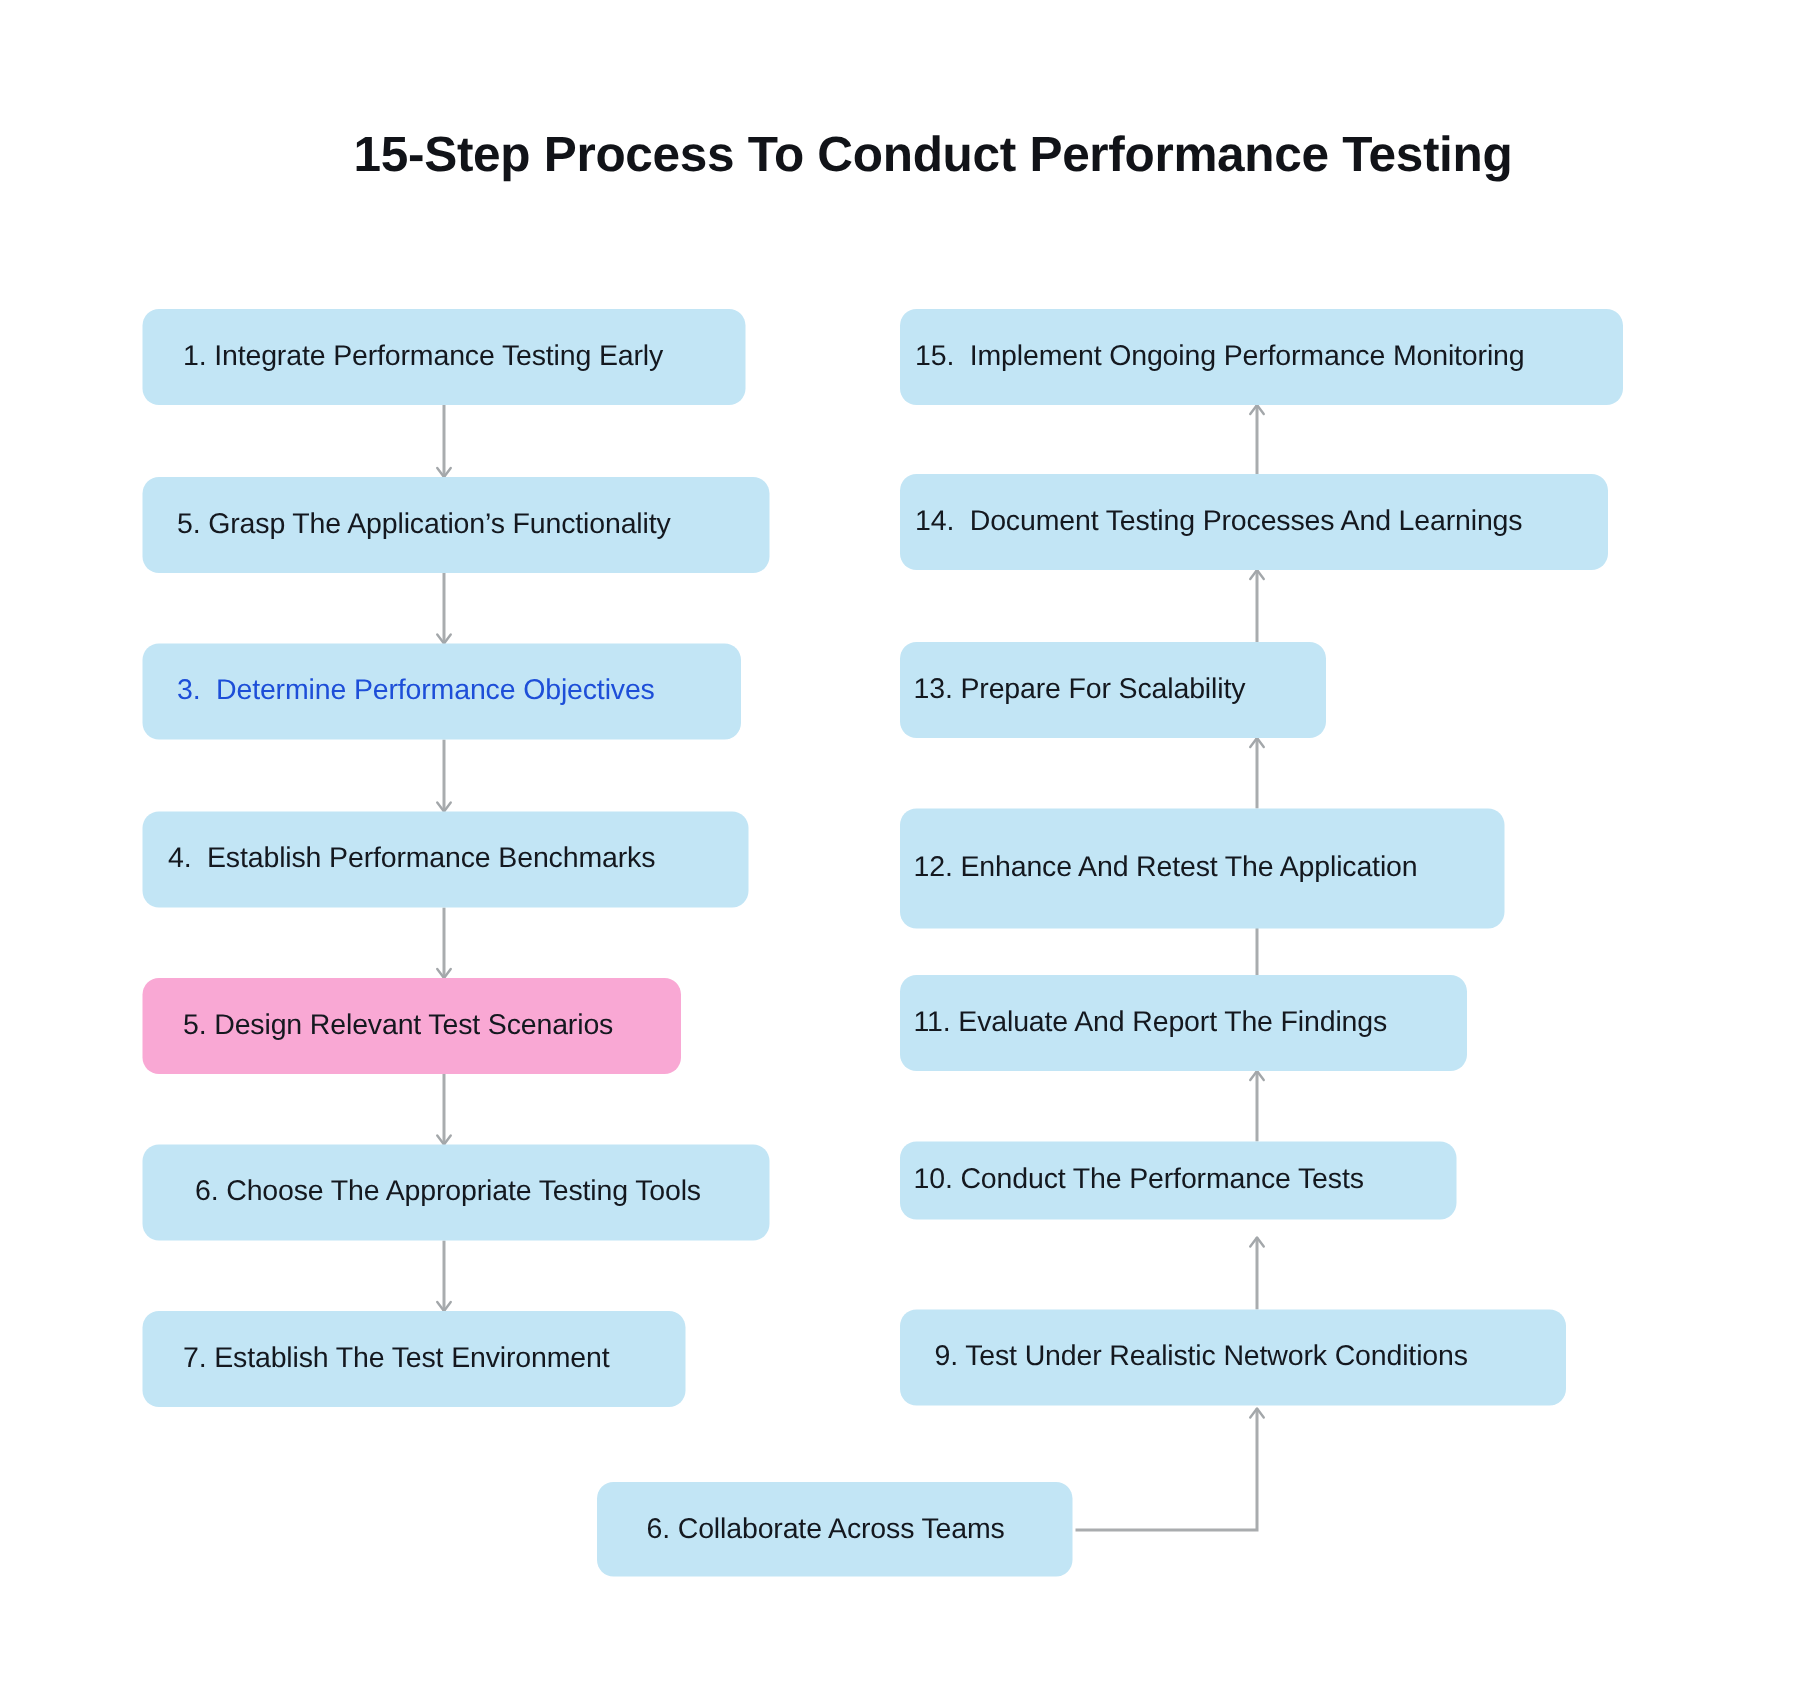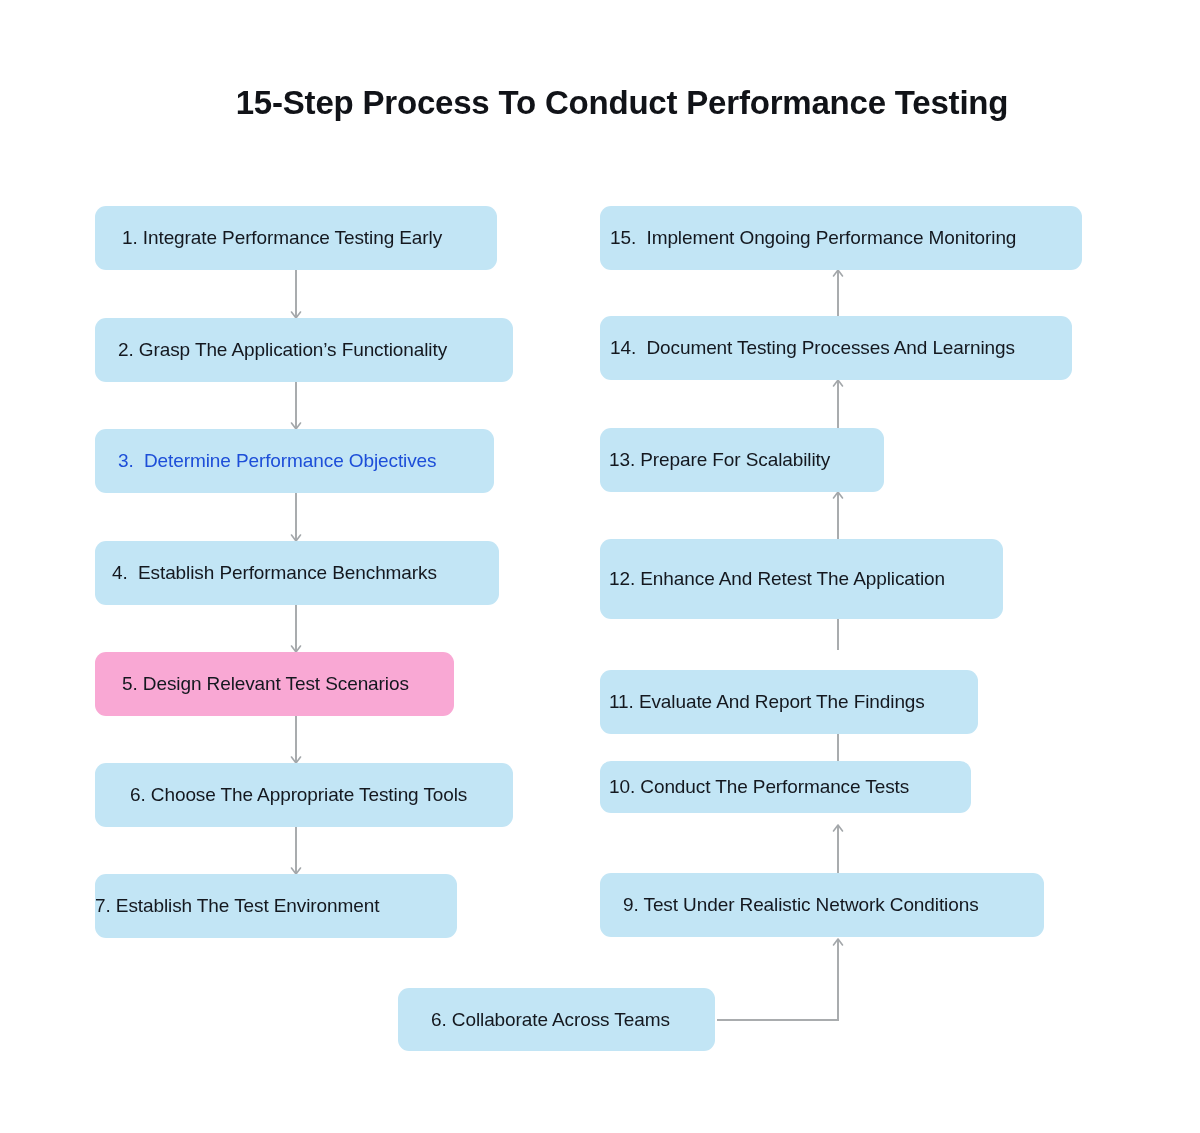--- a/index.html
+++ b/index.html
@@ -106,29 +106,29 @@
       <path d="M838,539 L838,492" class="wire" stroke="#a9acae"></path>
       <path d="M833.5,498 L838,492 L842.5,498" class="head" stroke="#a9acae"></path>
       <path d="M838,428 L838,380" class="wire" stroke="#a9acae"></path>
       <path d="M833.5,386 L838,380 L842.5,386" class="head" stroke="#a9acae"></path>
       <path d="M838,316 L838,270" class="wire" stroke="#a9acae"></path>
       <path d="M833.5,276 L838,270 L842.5,276" class="head" stroke="#a9acae"></path>
     </svg>
 
   <div id="nodes">
       <div class="node" style="left: 95px; top: 206px; width: 402px; height: 64px; padding-left: 27px; background: rgb(194, 229, 245); color: rgb(20, 24, 31);"><span class="label">1. Integrate Performance Testing Early</span></div>
-      <div class="node" style="left: 95px; top: 318px; width: 418px; height: 64px; padding-left: 23px; background: rgb(194, 229, 245); color: rgb(20, 24, 31);"><span class="label">2. Grasp The Application’s Functionality</span></div>
+      <div class="node" style="left: 95px; top: 318px; width: 418px; height: 64px; padding-left: 23px; background: rgb(194, 229, 245); color: rgb(20, 24, 31);"><span class="label">5. Grasp The Application’s Functionality</span></div>
       <div class="node" style="left: 95px; top: 429px; width: 399px; height: 64px; padding-left: 23px; background: rgb(194, 229, 245); color: #1d4ed8;"><span class="label">3.  Determine Performance Objectives</span></div>
       <div class="node" style="left: 95px; top: 541px; width: 404px; height: 64px; padding-left: 17px; background: rgb(194, 229, 245); color: rgb(20, 24, 31);"><span class="label">4.  Establish Performance Benchmarks</span></div>
       <div class="node" style="left: 95px; top: 652px; width: 359px; height: 64px; padding-left: 27px; background: #f9a8d4; color: rgb(20, 24, 31);"><span class="label">5. Design Relevant Test Scenarios</span></div>
       <div class="node" style="left: 95px; top: 763px; width: 418px; height: 64px; padding-left: 35px; background: rgb(194, 229, 245); color: rgb(20, 24, 31);"><span class="label">6. Choose The Appropriate Testing Tools</span></div>
-      <div class="node" style="left: 95px; top: 874px; width: 362px; height: 64px; background: rgb(194, 229, 245); color: rgb(20, 24, 31);"><span class="label">7. Establish The Test Environment</span></div>
+      <div class="node" style="left: 95px; top: 874px; width: 362px; height: 64px; padding-left: 27px; background: rgb(194, 229, 245); color: rgb(20, 24, 31);"><span class="label">7. Establish The Test Environment</span></div>
       <div class="node" style="left: 398px; top: 988px; width: 317px; height: 63px; padding-left: 33px; background: rgb(194, 229, 245); color: rgb(20, 24, 31);"><span class="label">6. Collaborate Across Teams</span></div>
       <div class="node" style="left: 600px; top: 206px; width: 482px; height: 64px; padding-left: 10px; background: rgb(194, 229, 245); color: rgb(20, 24, 31);"><span class="label">15.  Implement Ongoing Performance Monitoring</span></div>
       <div class="node" style="left: 600px; top: 316px; width: 472px; height: 64px; padding-left: 10px; background: rgb(194, 229, 245); color: rgb(20, 24, 31);"><span class="label">14.  Document Testing Processes And Learnings</span></div>
       <div class="node" style="left: 600px; top: 428px; width: 284px; height: 64px; padding-left: 9px; background: rgb(194, 229, 245); color: rgb(20, 24, 31);"><span class="label">13. Prepare For Scalability</span></div>
       <div class="node" style="left: 600px; top: 539px; width: 403px; height: 80px; padding-left: 9px; background: rgb(194, 229, 245); color: rgb(20, 24, 31);"><span class="label">12. Enhance And Retest The Application</span></div>
-      <div class="node" style="left: 600px; top: 650px; width: 378px; height: 64px; padding-left: 9px; background: rgb(194, 229, 245); color: rgb(20, 24, 31); margin-top: 20px;"><span class="label">11. Evaluate And Report The Findings</span></div>
+      <div class="node" style="left: 600px; top: 650px; width: 378px; height: 64px; padding-left: 9px; background: rgb(194, 229, 245); color: rgb(20, 24, 31);"><span class="label">11. Evaluate And Report The Findings</span></div>
       <div class="node" style="left: 600px; top: 761px; width: 371px; height: 52px; padding-left: 9px; background: rgb(194, 229, 245); color: rgb(20, 24, 31);"><span class="label">10. Conduct The Performance Tests</span></div>
       <div class="node" style="left: 600px; top: 873px; width: 444px; height: 64px; padding-left: 23px; background: rgb(194, 229, 245); color: rgb(20, 24, 31);"><span class="label">9. Test Under Realistic Network Conditions</span></div>
     </div>
 
 </div>
 
 </body></html>

